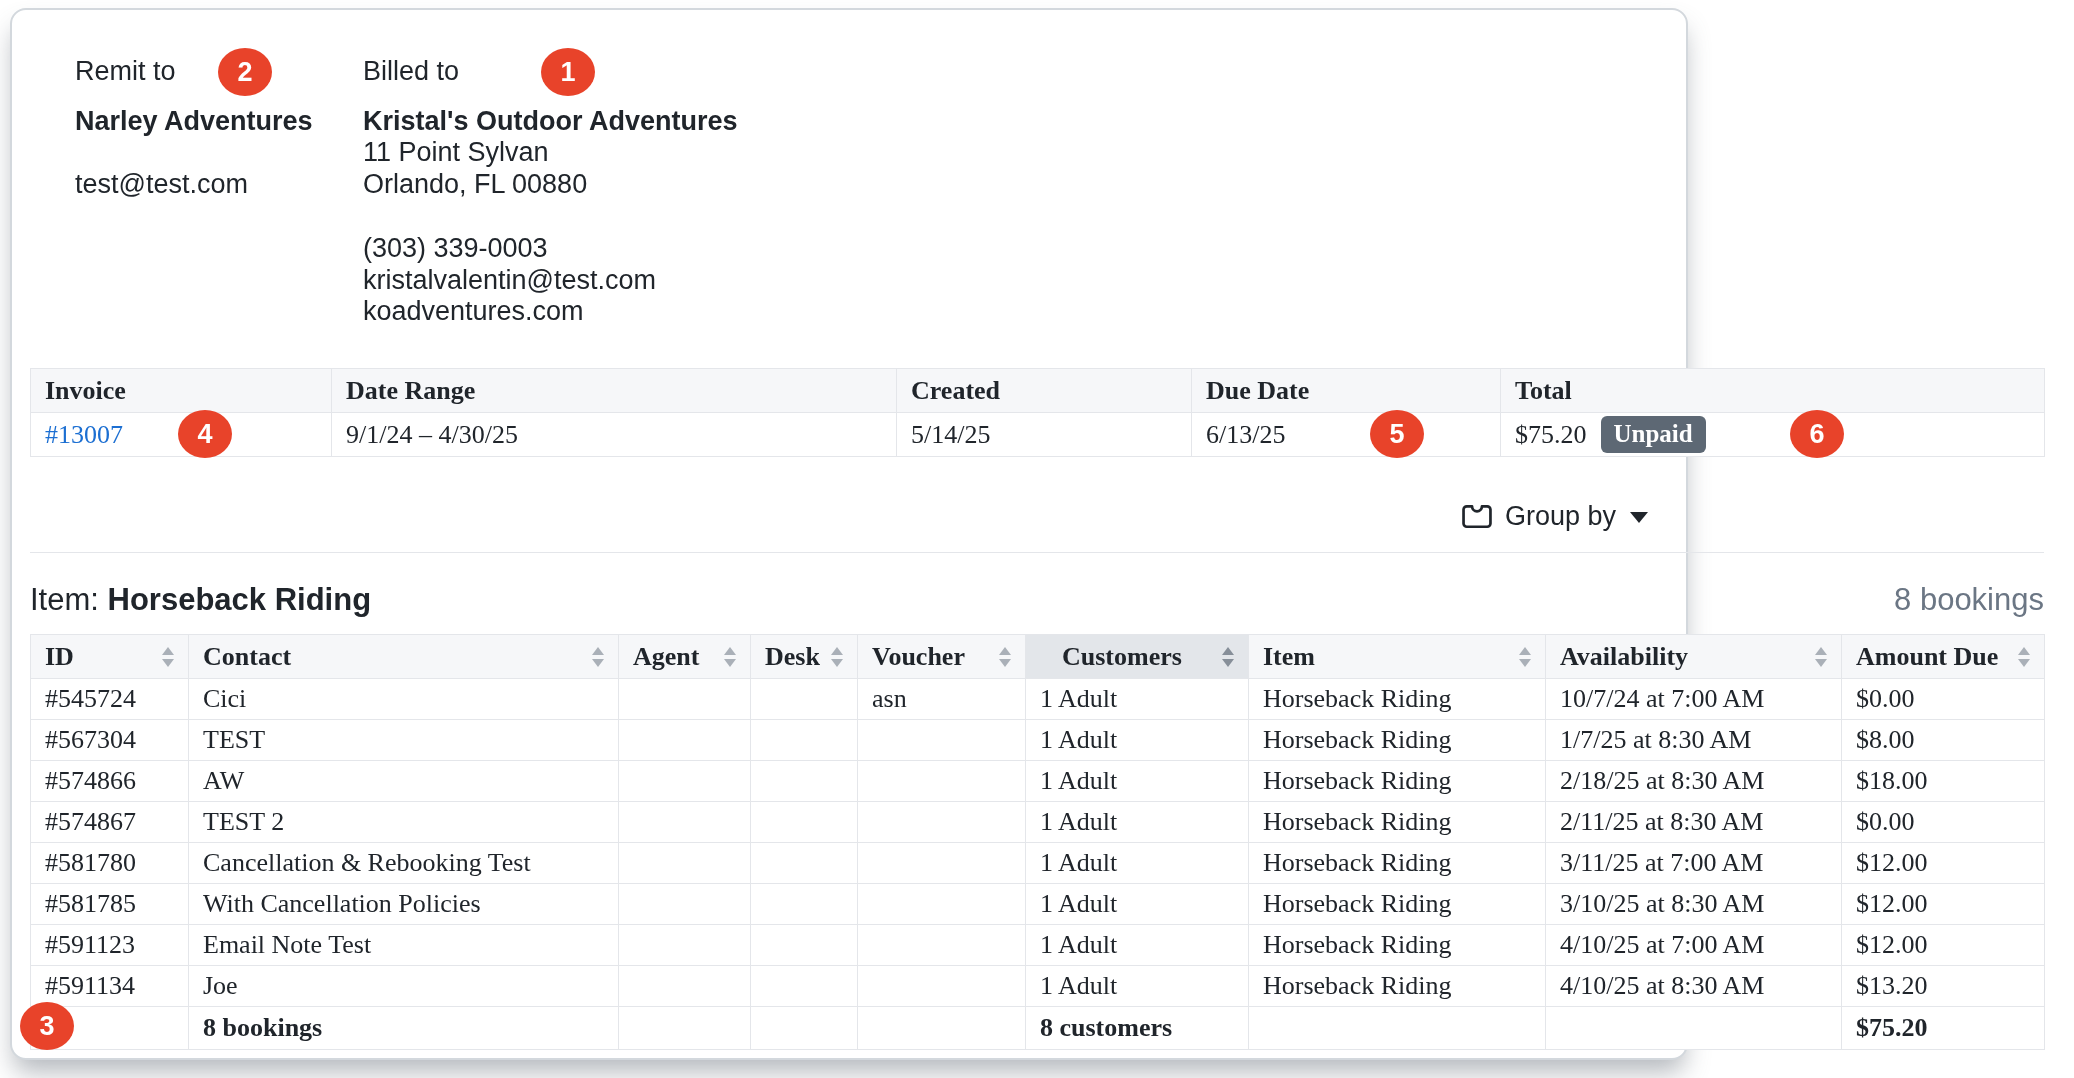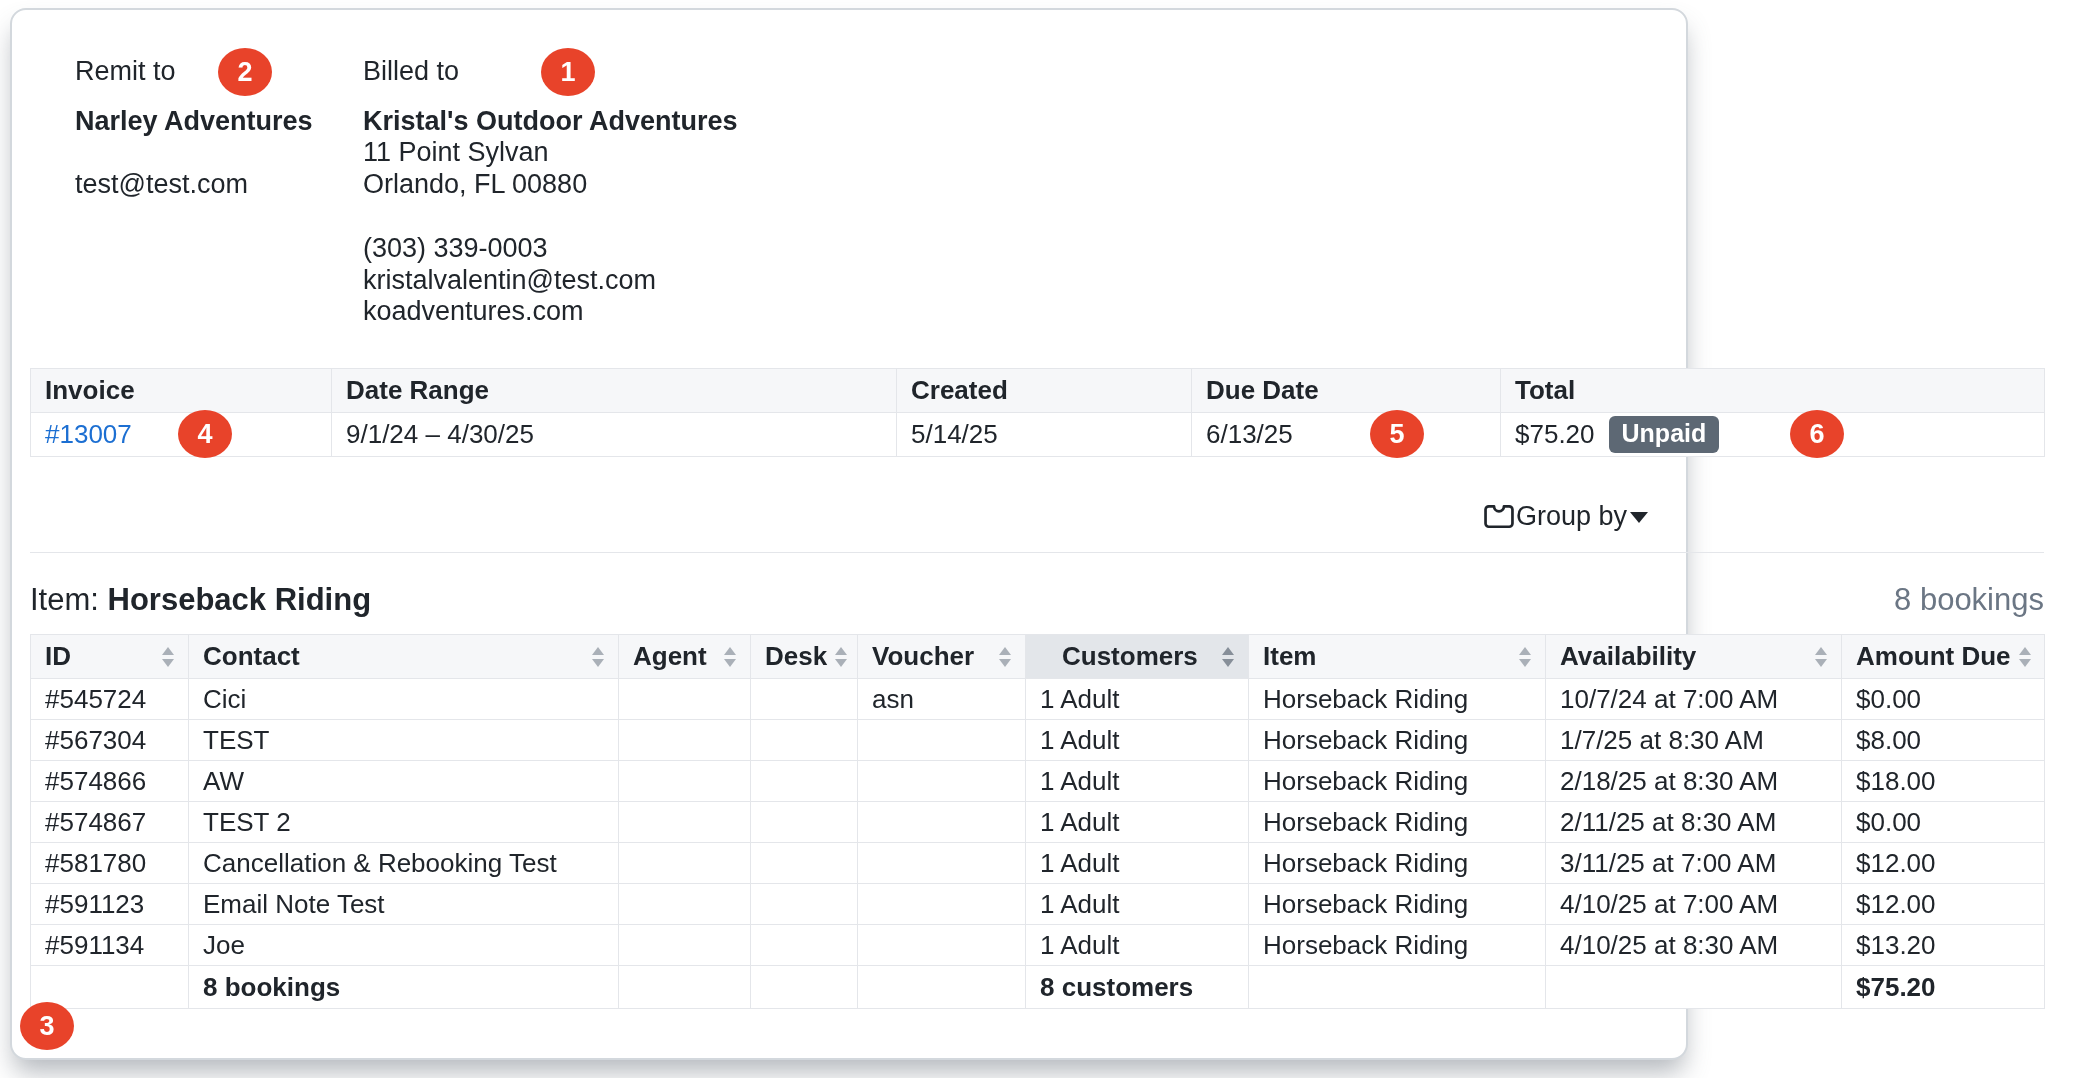--- a/index.html
+++ b/index.html
@@ -31,21 +31,21 @@
     font-size: 27px;
     line-height: 31.5px;
   }
   .addr-col-remit { width: 288px; }
   .addr-label { margin-bottom: 18px; }
   .addr-name { font-weight: 700; }
   .addr-line { min-height: 31.5px; }
   .addr-gap { height: 33px; }
 
   
-  table { border-collapse: collapse; table-layout: fixed; }
+  table { border-collapse: collapse; table-layout: fixed; font-family: Liberation Serif, serif; }
   th, td {
     border: 1px solid #e4e6ea;
     padding: 0 14px;
     text-align: left;
     font-size: 26px;
     white-space: nowrap;
     overflow: hidden;
   }
   thead th { background: #f6f7f9; font-weight: 700; height: 43px; }
 
@@ -64,21 +64,21 @@
     line-height: 25px;
     padding: 5px 13px 7px 13px;
     border-radius: 6px;
     vertical-align: 1px;
   }
 
   
   .groupby {
     position: absolute;
     top: 488px; right: 38px;
-    display: flex; align-items: center; 
+    display: flex; align-items: center; gap: 11px;
     font-size: 27px;
     cursor: pointer;
     height: 36px;
   }
   .groupby svg { display: block; }
   .caret-down {
     width: 0; height: 0;
     border-left: 9px solid transparent;
     border-right: 9px solid transparent;
     border-top: 11px solid #20252b;
@@ -362,20 +362,31 @@
             <td>Cancellation &amp; Rebooking Test</td>
             <td></td>
             <td></td>
             <td></td>
             <td>1 Adult</td>
             <td>Horseback Riding</td>
             <td>3/11/25 at 7:00 AM</td>
             <td>$12.00</td>
           </tr>
           <tr>
+            <td>#581785</td>
+            <td>With Cancellation Policies</td>
+            <td></td>
+            <td></td>
+            <td></td>
+            <td>1 Adult</td>
+            <td>Horseback Riding</td>
+            <td>3/10/25 at 8:30 AM</td>
+            <td>$12.00</td>
+          </tr>
+          <tr>
             <td>#591123</td>
             <td>Email Note Test</td>
             <td></td>
             <td></td>
             <td></td>
             <td>1 Adult</td>
             <td>Horseback Riding</td>
             <td>4/10/25 at 7:00 AM</td>
             <td>$12.00</td>
           </tr>

